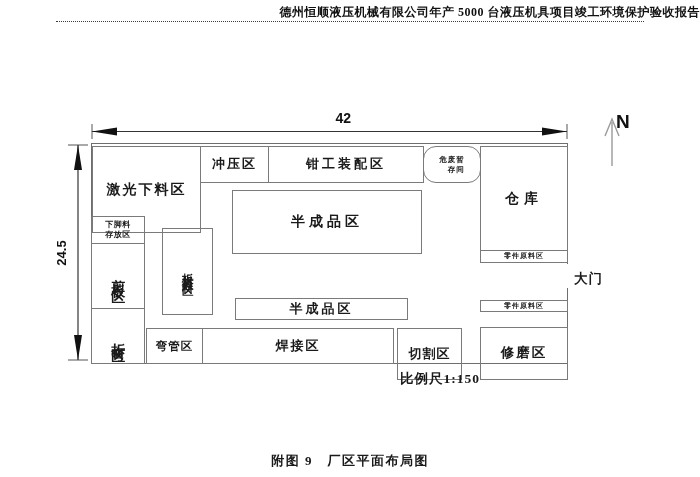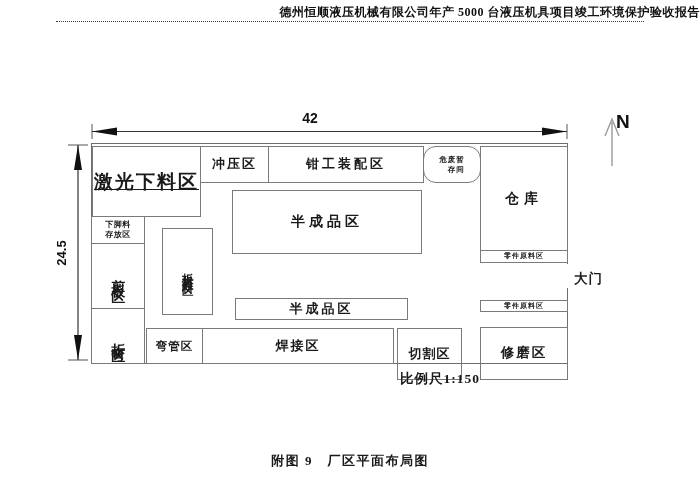--- a/index.html
+++ b/index.html
@@ -28,42 +28,42 @@
     position:absolute;border:1px solid var(--line);
     display:flex;align-items:center;justify-content:center;
     text-align:right;color:var(--ink);font-weight:bold;
     line-height:1.25;background:transparent;
   }
   .pre{white-space:pre-line;}
   .vert{writing-mode:vertical-rl;text-orientation:upright;}
   
   .wall{position:absolute;left:91px;top:143px;width:477px;height:221px;border:1px solid #6e6e6e;}
   
-  .b-laser    {left:92px; top:146px;width:109px;height:71px;font-size:19px;letter-spacing:2px;text-decoration:underline;}
+  .b-laser    {left:92px; top:146px;width:109px;height:87px;font-size:14px;letter-spacing:2px;}
   .b-stamp    {left:200px;top:146px;width:69px; height:37px;font-size:13px;letter-spacing:2px;}
   .b-fitter   {left:268px;top:146px;width:156px;height:37px;font-size:13px;letter-spacing:3px;}
   .b-hazwaste {left:423px;top:146px;width:58px; height:37px;font-size:7.5px;letter-spacing:1px;font-weight:600;border-radius:13px;}
   .b-warehouse{left:480px;top:146px;width:88px; height:105px;font-size:14px;letter-spacing:5px;}
   .b-strip1   {left:480px;top:250px;width:88px; height:13px;font-size:7px;letter-spacing:1px;font-weight:600;}
   .b-semibig  {left:232px;top:190px;width:190px;height:64px;font-size:14px;letter-spacing:4px;}
   .b-scrap    {left:91px; top:216px;width:54px; height:28px;font-size:8px;letter-spacing:0.5px;font-weight:600;}
   .b-shear    {left:91px; top:243px;width:54px; height:66px;font-size:14px;letter-spacing:6px;}
   .b-bend     {left:91px; top:308px;width:54px; height:56px;font-size:14px;letter-spacing:3px;}
   .b-sheetraw {left:162px;top:228px;width:51px; height:87px;font-size:11.5px;letter-spacing:3px;}
   .b-semismall{left:235px;top:298px;width:173px;height:22px;font-size:13px;letter-spacing:3px;}
   .b-pipebend {left:146px;top:328px;width:57px; height:36px;font-size:11.5px;letter-spacing:1px;}
   .b-weld     {left:202px;top:328px;width:192px;height:36px;font-size:13px;letter-spacing:2px;}
   .b-cut      {left:397px;top:328px;width:65px; height:52px;font-size:13px;letter-spacing:1px;}
   .b-strip2   {left:480px;top:300px;width:88px; height:12px;font-size:7px;letter-spacing:1px;font-weight:600;}
   .b-grind    {left:480px;top:311px;width:88px; height:53px;font-size:13.5px;letter-spacing:2px;margin-top:16px;}
   
   .gate-gap{position:absolute;left:565px;top:264px;width:7px;height:24px;background:#fff;}
   .gate-label{position:absolute;left:574px;top:270px;font-size:13.5px;font-weight:bold;letter-spacing:1px;}
   
-  .dim-w-label{position:absolute;left:292px;top:110px;width:36px;text-align:center;
+  .dim-w-label{position:absolute;left:315px;top:110px;width:36px;text-align:right;
     font-family:"Liberation Sans","DejaVu Sans",sans-serif;font-size:14px;font-weight:bold;color:#111;}
   .dim-h-label{position:absolute;left:40px;top:245px;width:44px;height:16px;text-align:center;
     transform:rotate(-90deg);font-family:"Liberation Sans","DejaVu Sans",sans-serif;
     font-size:13px;font-weight:bold;color:#111;}
   .north-label{position:absolute;left:616px;top:111px;font-family:"Liberation Sans","DejaVu Sans",sans-serif;
     font-size:19px;font-weight:bold;color:#111;}
   .scale-label{position:absolute;left:400px;top:370px;font-size:13.5px;font-weight:bold;letter-spacing:1px;}
   .fig-caption{position:absolute;left:0;top:452px;width:700px;text-align:center;
     font-size:13px;font-weight:bold;letter-spacing:1.5px;}
   .arrow-svg{position:absolute;}

